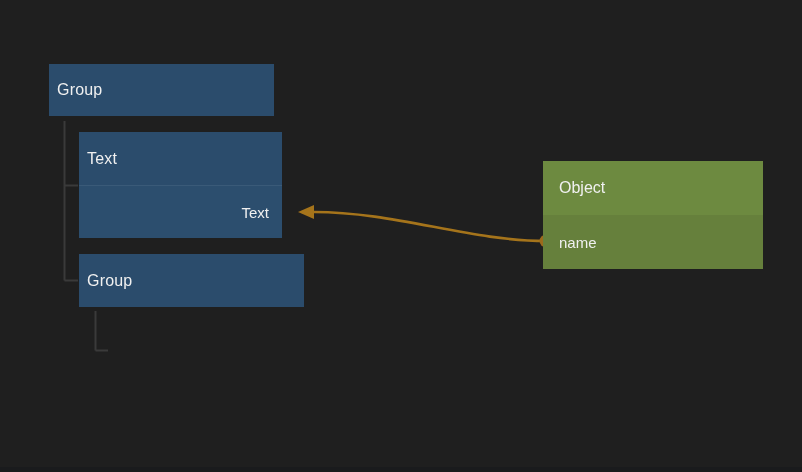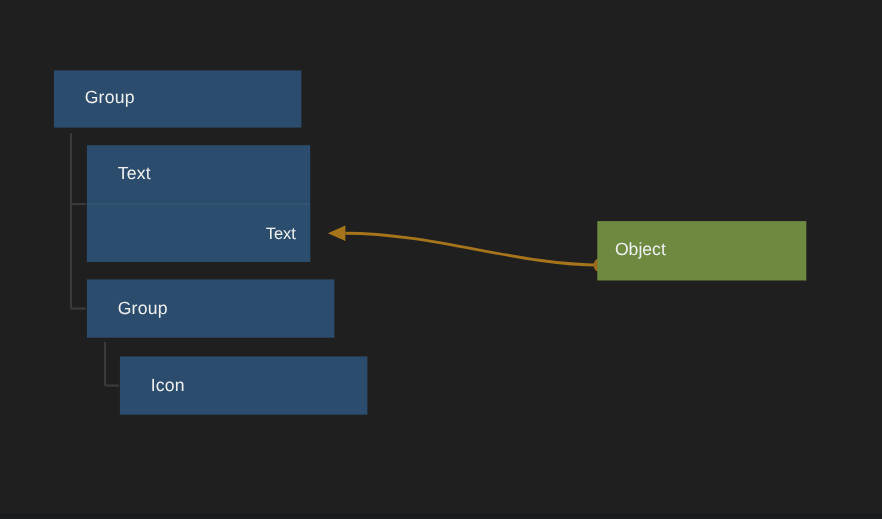--- a/index.html
+++ b/index.html
@@ -23,41 +23,41 @@
     pointer-events: none;
   }
   .node {
     position: absolute;
     box-sizing: border-box;
     color: #f0f0f0;
   }
   .node .title {
     display: flex;
     align-items: center;
-    padding-left: 28px;
+    padding-left: 8px;
     font-size: 16px;
     letter-spacing: 0.2px;
   }
   
   .blue { background: #2b4c6c; }
   .blue .title { height: 52px; }
   .node-text .title { height: 53px; }
   .port-row {
     height: 53px;
     display: flex;
     align-items: center;
     justify-content: flex-end;
     padding-right: 13px;
     font-size: 15px;
     background: #2c4e6e;
     border-top: 1px solid rgba(255,255,255,0.07);
     box-sizing: border-box;
   }
   
-  .node-object { width: 190px; margin-top: 40px; }
+  .node-object { width: 220px; }
   .green-header {
     height: 54px;
     background: #6d8a40;
     display: flex;
     align-items: center;
     padding-left: 16px;
     font-size: 16px;
   }
   .green-row {
     height: 54px;
@@ -109,25 +109,25 @@
     <div class="title">Text</div>
     <div class="port-row">
       <span>Text</span>
     </div>
   </div>
 
   <div class="node blue" style="left:79px; top:254px; width:225px; height:53px;">
     <div class="title" style="height:53px;">Group</div>
   </div>
 
-  <div class="node blue" style="left:109px; top:324px; width:225px; height:53px;">
-    <div class="title" style="height:53px;">Icon</div>
-  </div>
 
   <div class="node node-object" style="left:543px; top:161px;">
     <div class="green-header">
       <span>Object</span>
+    </div>
+    <div class="green-row">
+      <span>name</span>
     </div>
   </div>
 
   <div id="hscrollbar"></div>
 
 </div>
 
 </body></html>

